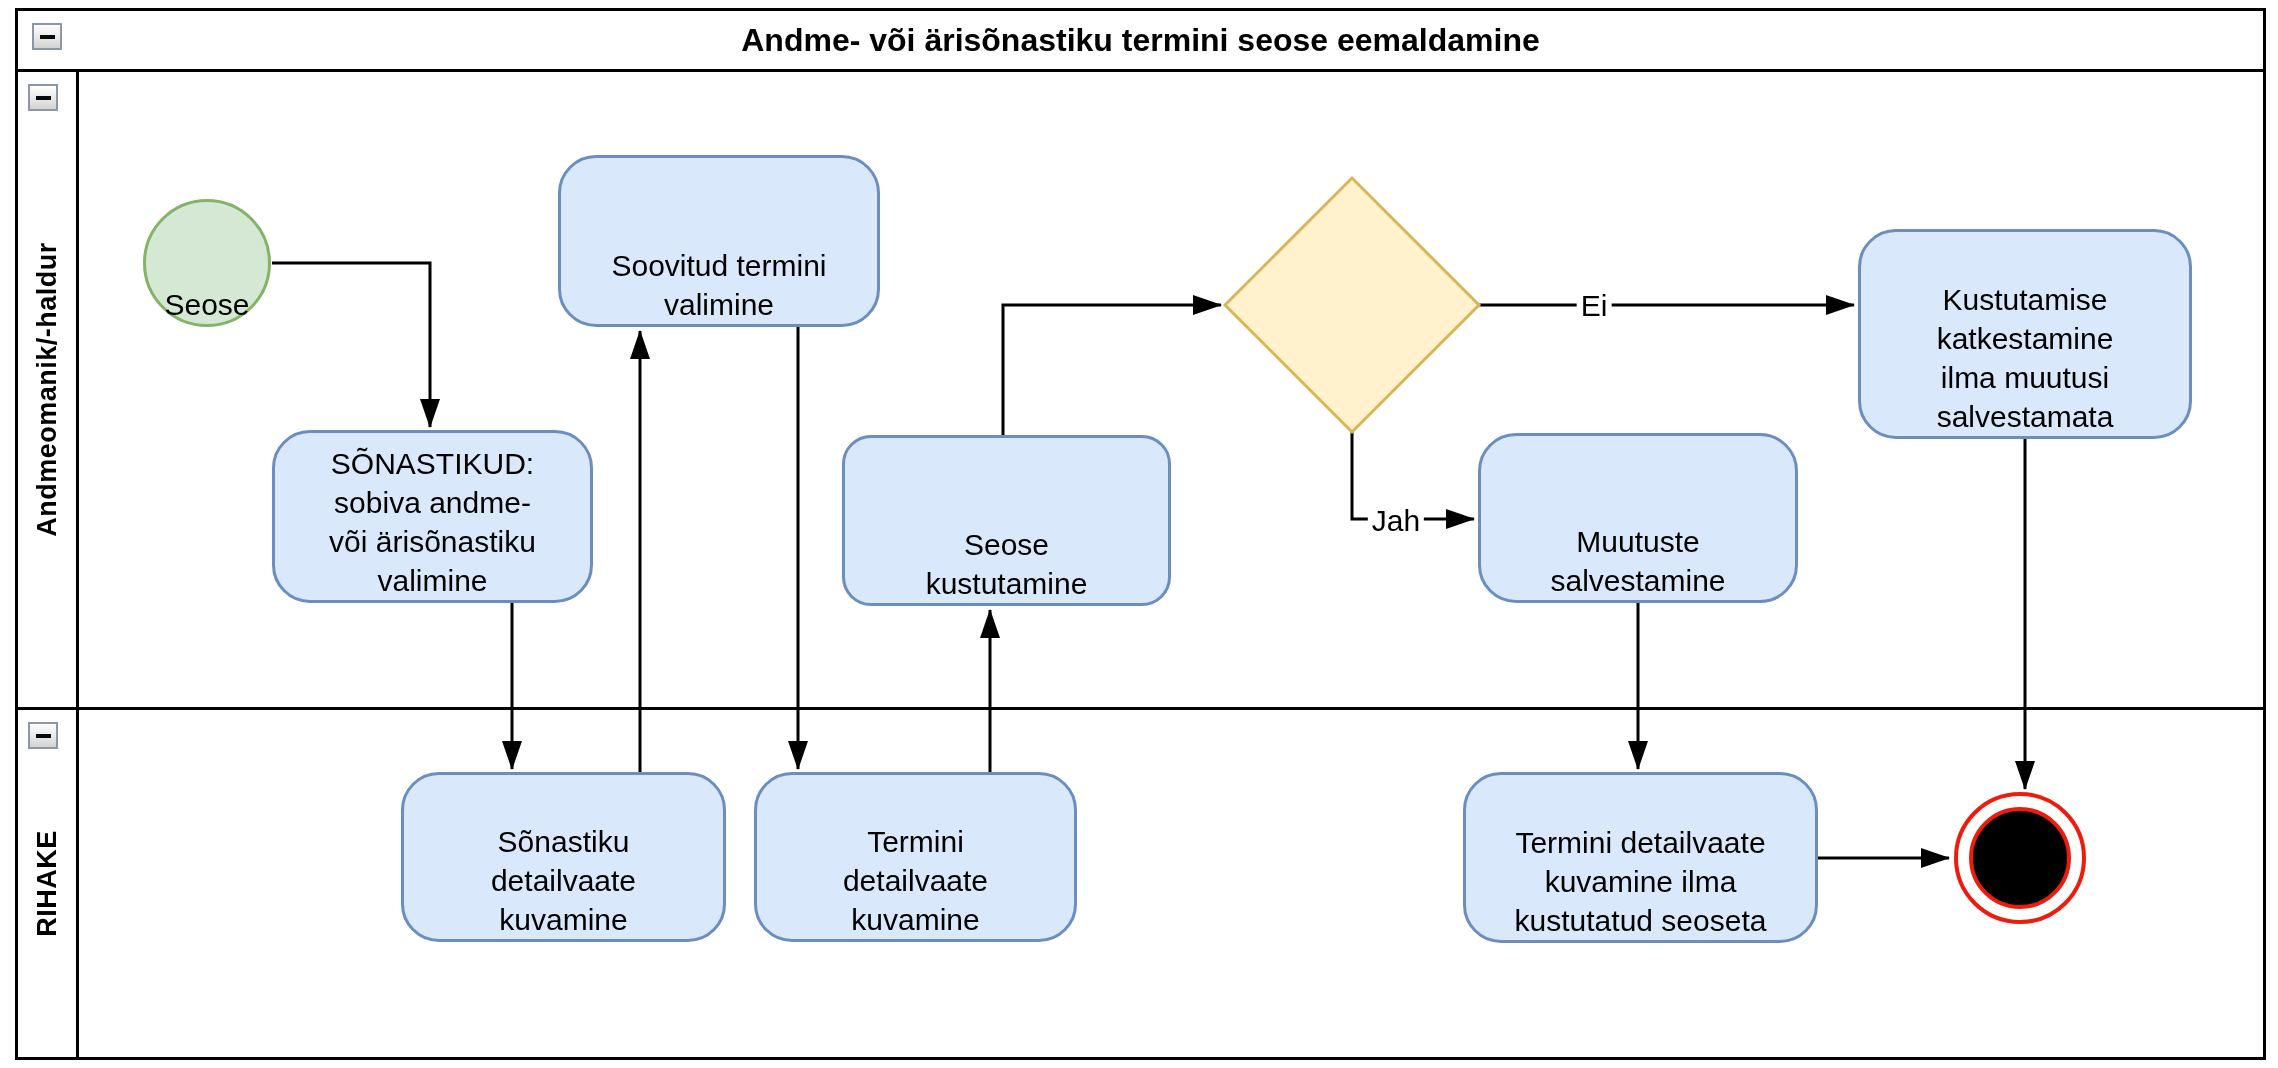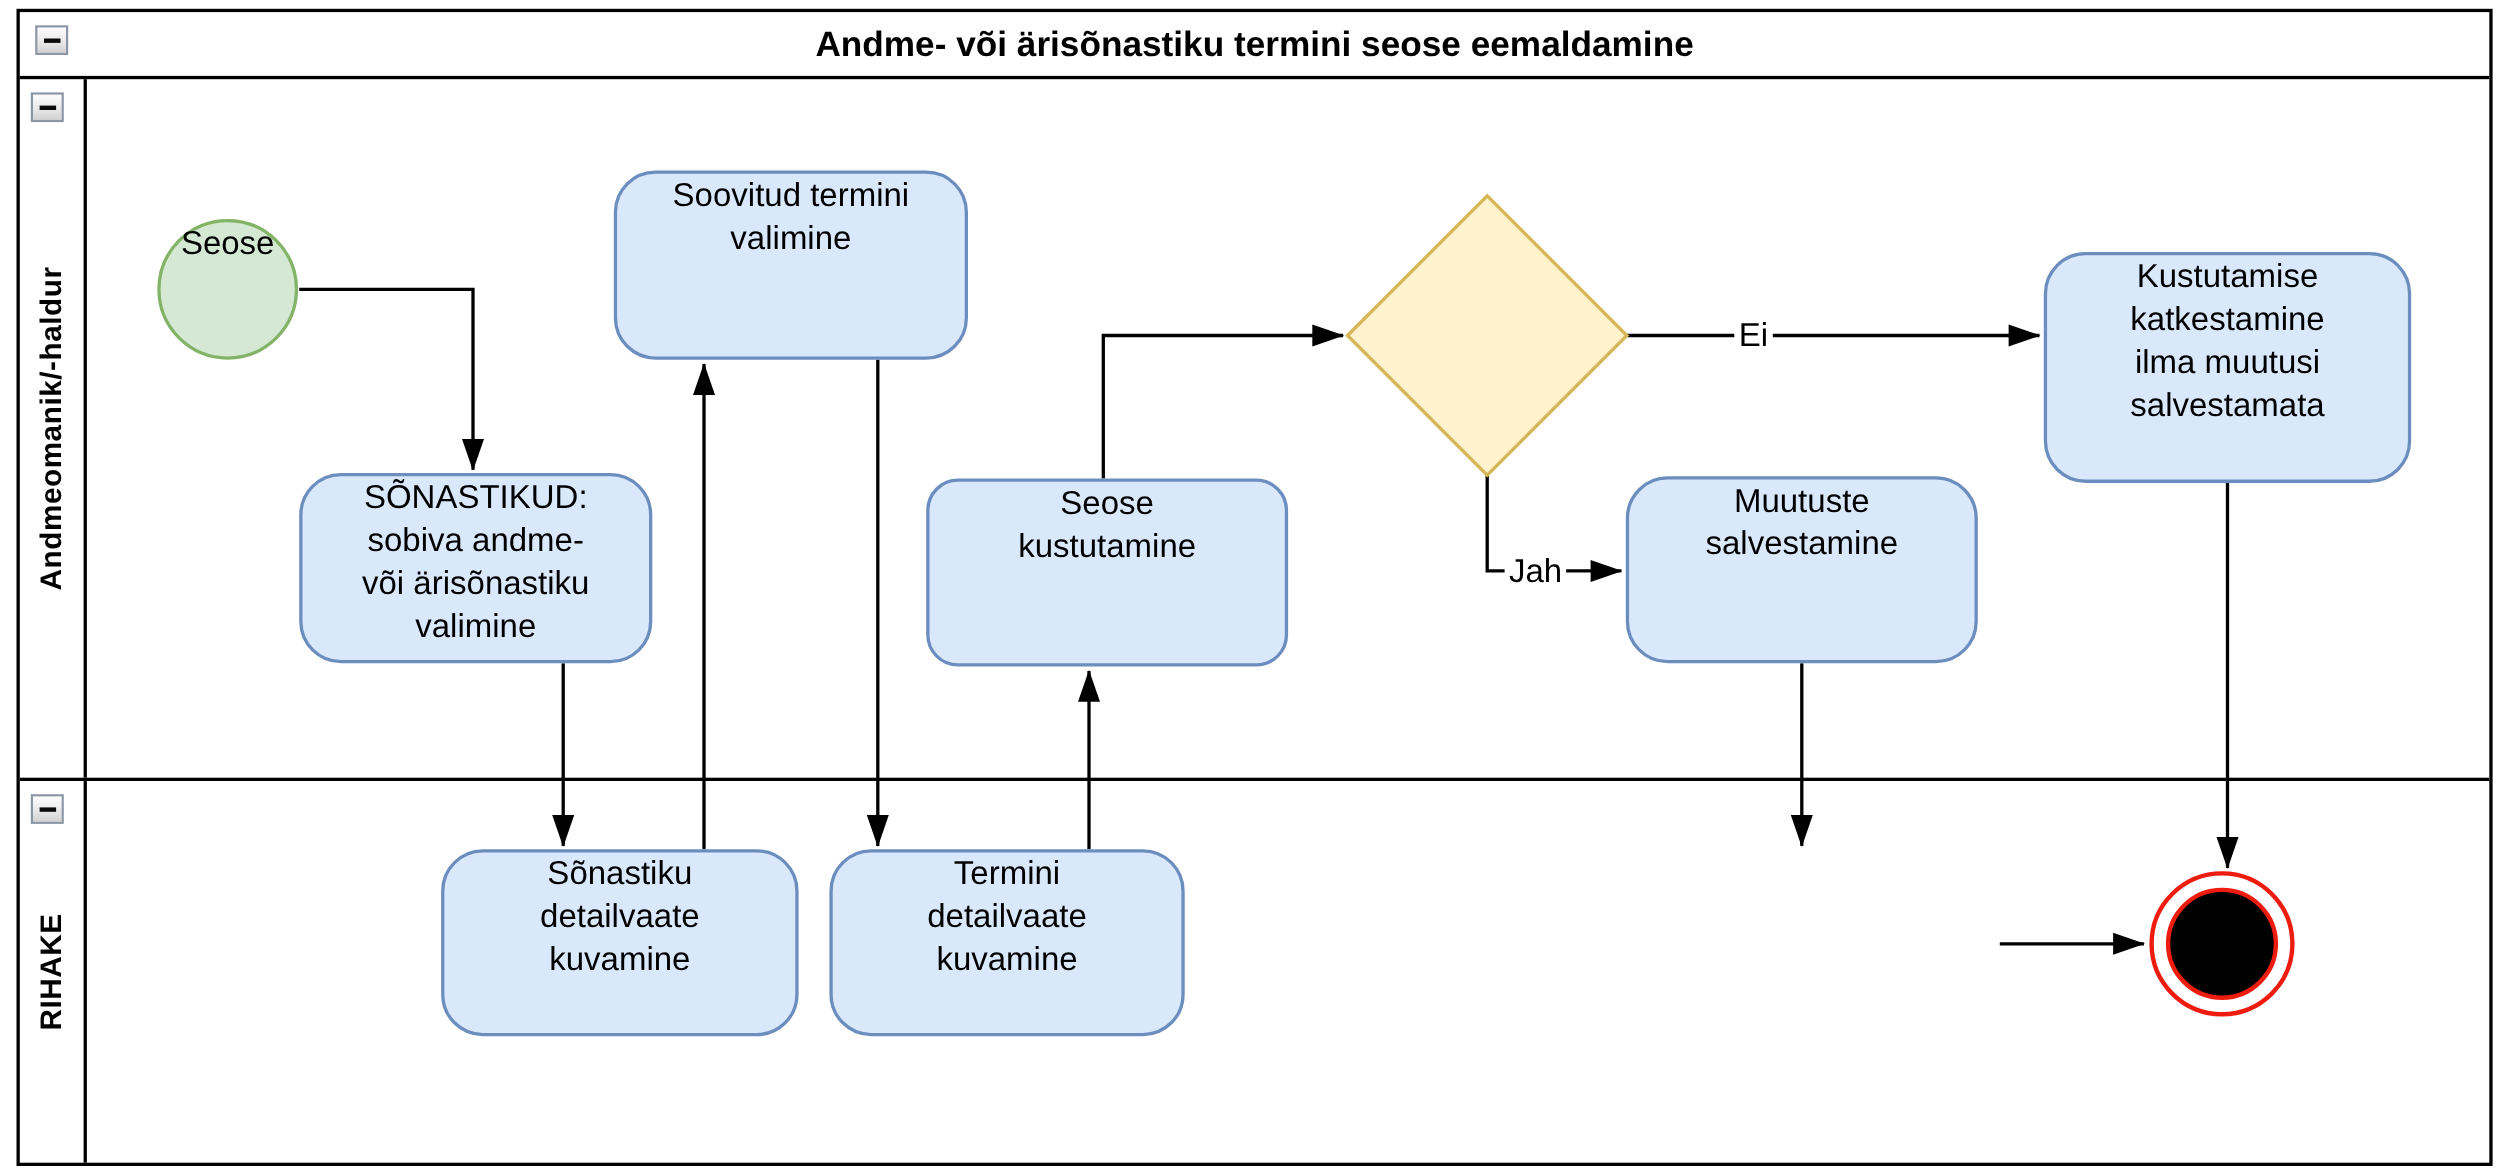--- a/index.html
+++ b/index.html
@@ -38,21 +38,21 @@
   .pool-title .collapse-btn{left:14px;top:12px;}
   .minus-bar{width:15px;height:4px;background:#0a0a0a;}
   
   svg.wires{position:absolute;left:0;top:0;z-index:1;}
   .edge{stroke:var(--line);stroke-width:3;fill:none;}
   .diamond-shape{fill:var(--gateway_fill);stroke:var(--gateway_stroke);stroke-width:3;}
   .end-outer{fill:#fff;stroke:var(--end_stroke);stroke-width:4;}
   .end-inner{fill:var(--end_fill);stroke:var(--end_stroke);stroke-width:4;}
   
   .node{
-    position:absolute;z-index:2;display:flex;align-items:flex-start;justify-content:center;
+    position:absolute;z-index:2;display:flex;align-items:flex-end;justify-content:center;
     text-align:center;font-size:30px;line-height:1.3;white-space:pre-line;box-sizing:border-box;
   }
   .task{
     background:var(--task_fill);border:3px solid var(--task_stroke);border-radius:38px;
   }
   .start-event{
     background:var(--start_fill);border:3px solid var(--start_stroke);border-radius:50%;
   }
   .gateway-label{background:transparent;}
   .edge-label{
@@ -169,17 +169,22 @@
 detailvaate
 kuvamine</span>
   </div>
 
   <div class="node task n-term-detail">
     <span>Termini
 detailvaate
 kuvamine</span>
   </div>
 
+  <div class="node task n-term-detail-no-relation">
+    <span>Termini detailvaate
+kuvamine ilma
+kustutatud seoseta</span>
+  </div>
 
   <div class="edge-label l-ei">Ei</div>
   <div class="edge-label l-jah">Jah</div>
 
 </div>
 
 </body></html>

